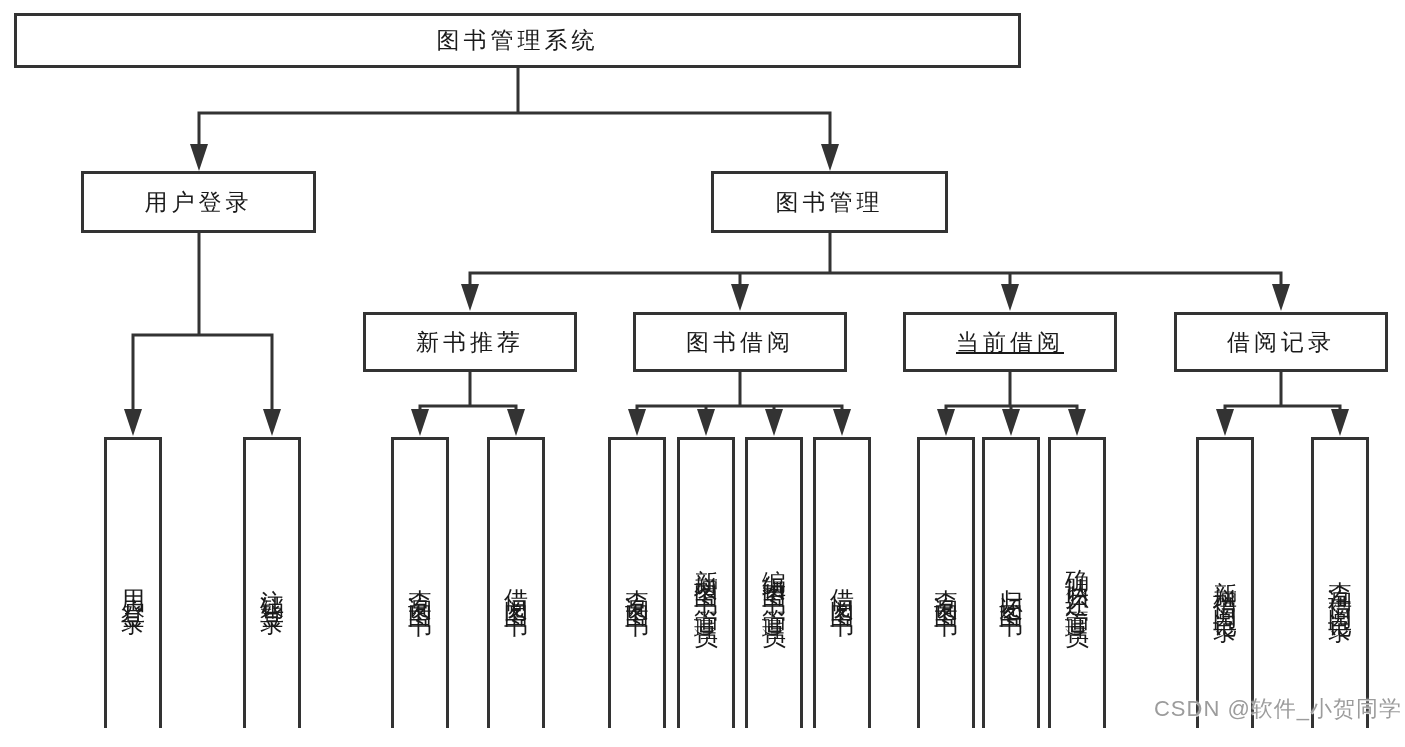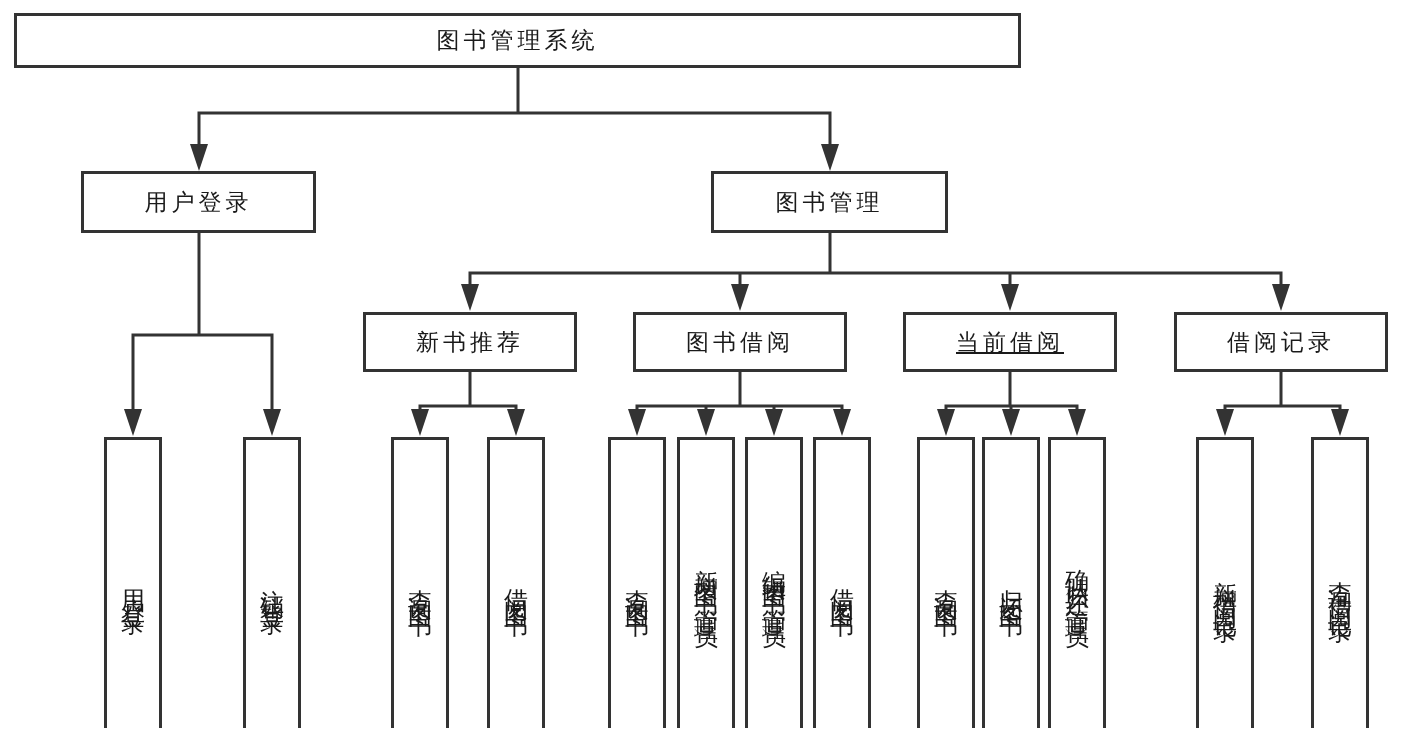--- a/index.html
+++ b/index.html
@@ -158,14 +158,15 @@
     <span class="vlbl">确认归还（管理员）</span>
   </div>
 
   <div class="leaf" style="left:1196px;">
     <span class="vlbl">新增借阅记录</span>
   </div>
   <div class="leaf" style="left:1311px;">
     <span class="vlbl">查询借阅记录</span>
   </div>
 
+  <div class="watermark">CSDN @软件_小贺同学</div>
 
 </div>
 
 </body></html>

